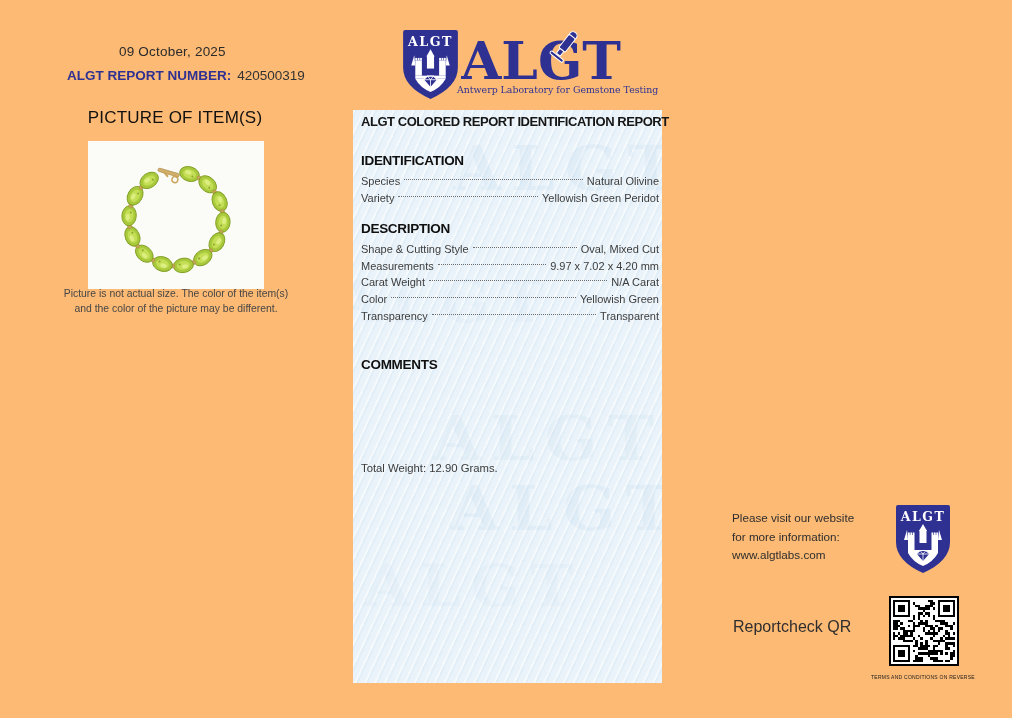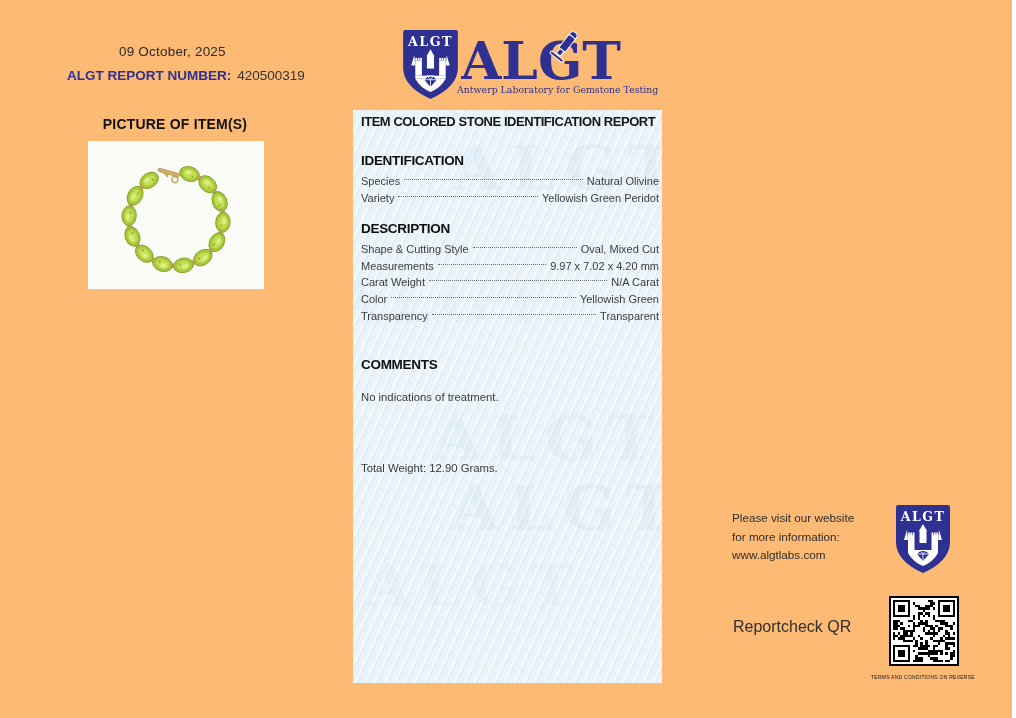--- a/index.html
+++ b/index.html
@@ -14,22 +14,22 @@
   .hdr-repnum .lbl { color:#2e3192; font-weight:bold; }
   .hdr-repnum .num { color:#333; margin-left:6px; }
   
   .shield-slot { position:absolute; }
   .shield-top { left:402px; top:29px; width:57px; height:71px; }
   .shield-bottom { left:895px; top:504px; width:56px; height:70px; }
   .wordmark { position:absolute; left:461px; top:30px; width:163px; height:56px; }
   .tagline { position:absolute; left:457px; top:84px; width:172px; text-align:center;
     font-family:"DejaVu Serif", serif; font-size:9.4px; color:#2e3192; white-space:nowrap; }
   
-  .pic-title { position:absolute; left:75px; top:116px; width:200px; text-align:center;
-    font-size:14px; font-weight:bold; color:#111; letter-spacing:.2px; }
+  .pic-title { position:absolute; left:75px; top:108px; width:200px; text-align:center;
+    font-size:17px; font-weight:normal; color:#111; letter-spacing:.2px; }
   .pic-box { position:absolute; left:88px; top:141px; width:176px; height:148px; background:#fbfbf8; }
   .pic-box svg { width:100%; height:100%; display:block; }
   .pic-caption { position:absolute; left:56px; top:287px; width:240px; text-align:center;
     font-size:10.4px; color:#464646; line-height:14.5px; }
   
   .panel { position:absolute; left:353px; top:110px; width:309px; height:573px; background:#eaf3f9; }
   .panel::before { content:""; position:absolute; inset:0; pointer-events:none;
     background:repeating-linear-gradient(115deg, rgba(255,255,255,.5) 0 2px, rgba(205,228,244,.28) 2px 4px, rgba(255,255,255,0) 4px 9px); }
   .wm-layer { position:absolute; inset:0; overflow:hidden; }
   .wm { position:absolute; font-family:"DejaVu Serif", serif; font-weight:bold; color:#8fb8dd; white-space:nowrap; }
@@ -191,31 +191,35 @@
       <ellipse cx="-1.5" cy="-1.2" rx="3.2" ry="2" fill="#dcee82"></ellipse>
       <circle cx="3.5" cy="1.5" r="1" fill="#5d7a14" opacity="0.55"></circle>
     </g>
         <g transform="translate(80.6 31.6) rotate(16.0)">
     <rect x="-11" y="-1.8" width="22" height="3.4" rx="1.6" fill="#d3b06a" stroke="#a8853f" stroke-width="0.6"></rect>
     <circle cx="8" cy="5" r="3" fill="none" stroke="#caa55b" stroke-width="1.4"></circle>
     <rect x="-4" y="2" width="7" height="2.2" rx="1" fill="#caa55b" transform="rotate(35)"></rect>
   </g>
       </svg>
   </div>
+  <div class="pic-caption">
+    <div>Picture is not actual size. The color of the item(s)</div>
+    <div>and the color of the picture may be different.</div>
+  </div>
 
   <div class="panel">
     <div class="wm-layer" id="wm-layer">
         <div class="wm" style="left: 100px; top: 22px; font-size: 62px; opacity: 0.1; letter-spacing: 10px;">ALGT</div>
         <div class="wm" style="left: -18px; top: 158px; font-size: 58px; opacity: 0.055; letter-spacing: 10px;">ALGT</div>
         <div class="wm" style="left: 80px; top: 292px; font-size: 62px; opacity: 0.075; letter-spacing: 10px;">ALGT</div>
         <div class="wm" style="left: 98px; top: 362px; font-size: 62px; opacity: 0.095; letter-spacing: 10px;">ALGT</div>
         <div class="wm" style="left: 12px; top: 442px; font-size: 58px; opacity: 0.055; letter-spacing: 10px;">ALGT</div>
       </div>
     <div class="panel-content">
-      <div class="panel-title">ITEM COLORED STONE IDENTIFICATION REPORT</div>
+      <div class="panel-title">ALGT COLORED REPORT IDENTIFICATION REPORT</div>
 
       <div class="sec-head id-head">IDENTIFICATION</div>
       <div class="rows" id="id-rows">
           <div class="frow">
             <span class="flabel">Species</span>
             <span class="lead"></span>
             <span class="fval">Natural Olivine</span>
           </div>
           <div class="frow">
             <span class="flabel">Variety</span>
@@ -247,23 +251,20 @@
             <span class="fval">Yellowish Green</span>
           </div>
           <div class="frow">
             <span class="flabel">Transparency</span>
             <span class="lead"></span>
             <span class="fval">Transparent</span>
           </div>
         </div>
 
       <div class="sec-head com-head">COMMENTS</div>
-      <div class="com-p p1">
-        <div>No indications of treatment.</div>
-      </div>
       <div class="com-p p3">
         <div>Total Weight: 12.90 Grams.</div>
       </div>
     </div>
   </div>
 
   <div class="site-text">
     <div>Please visit our website</div>
     <div>for more information:</div>
     <div>www.algtlabs.com</div>

